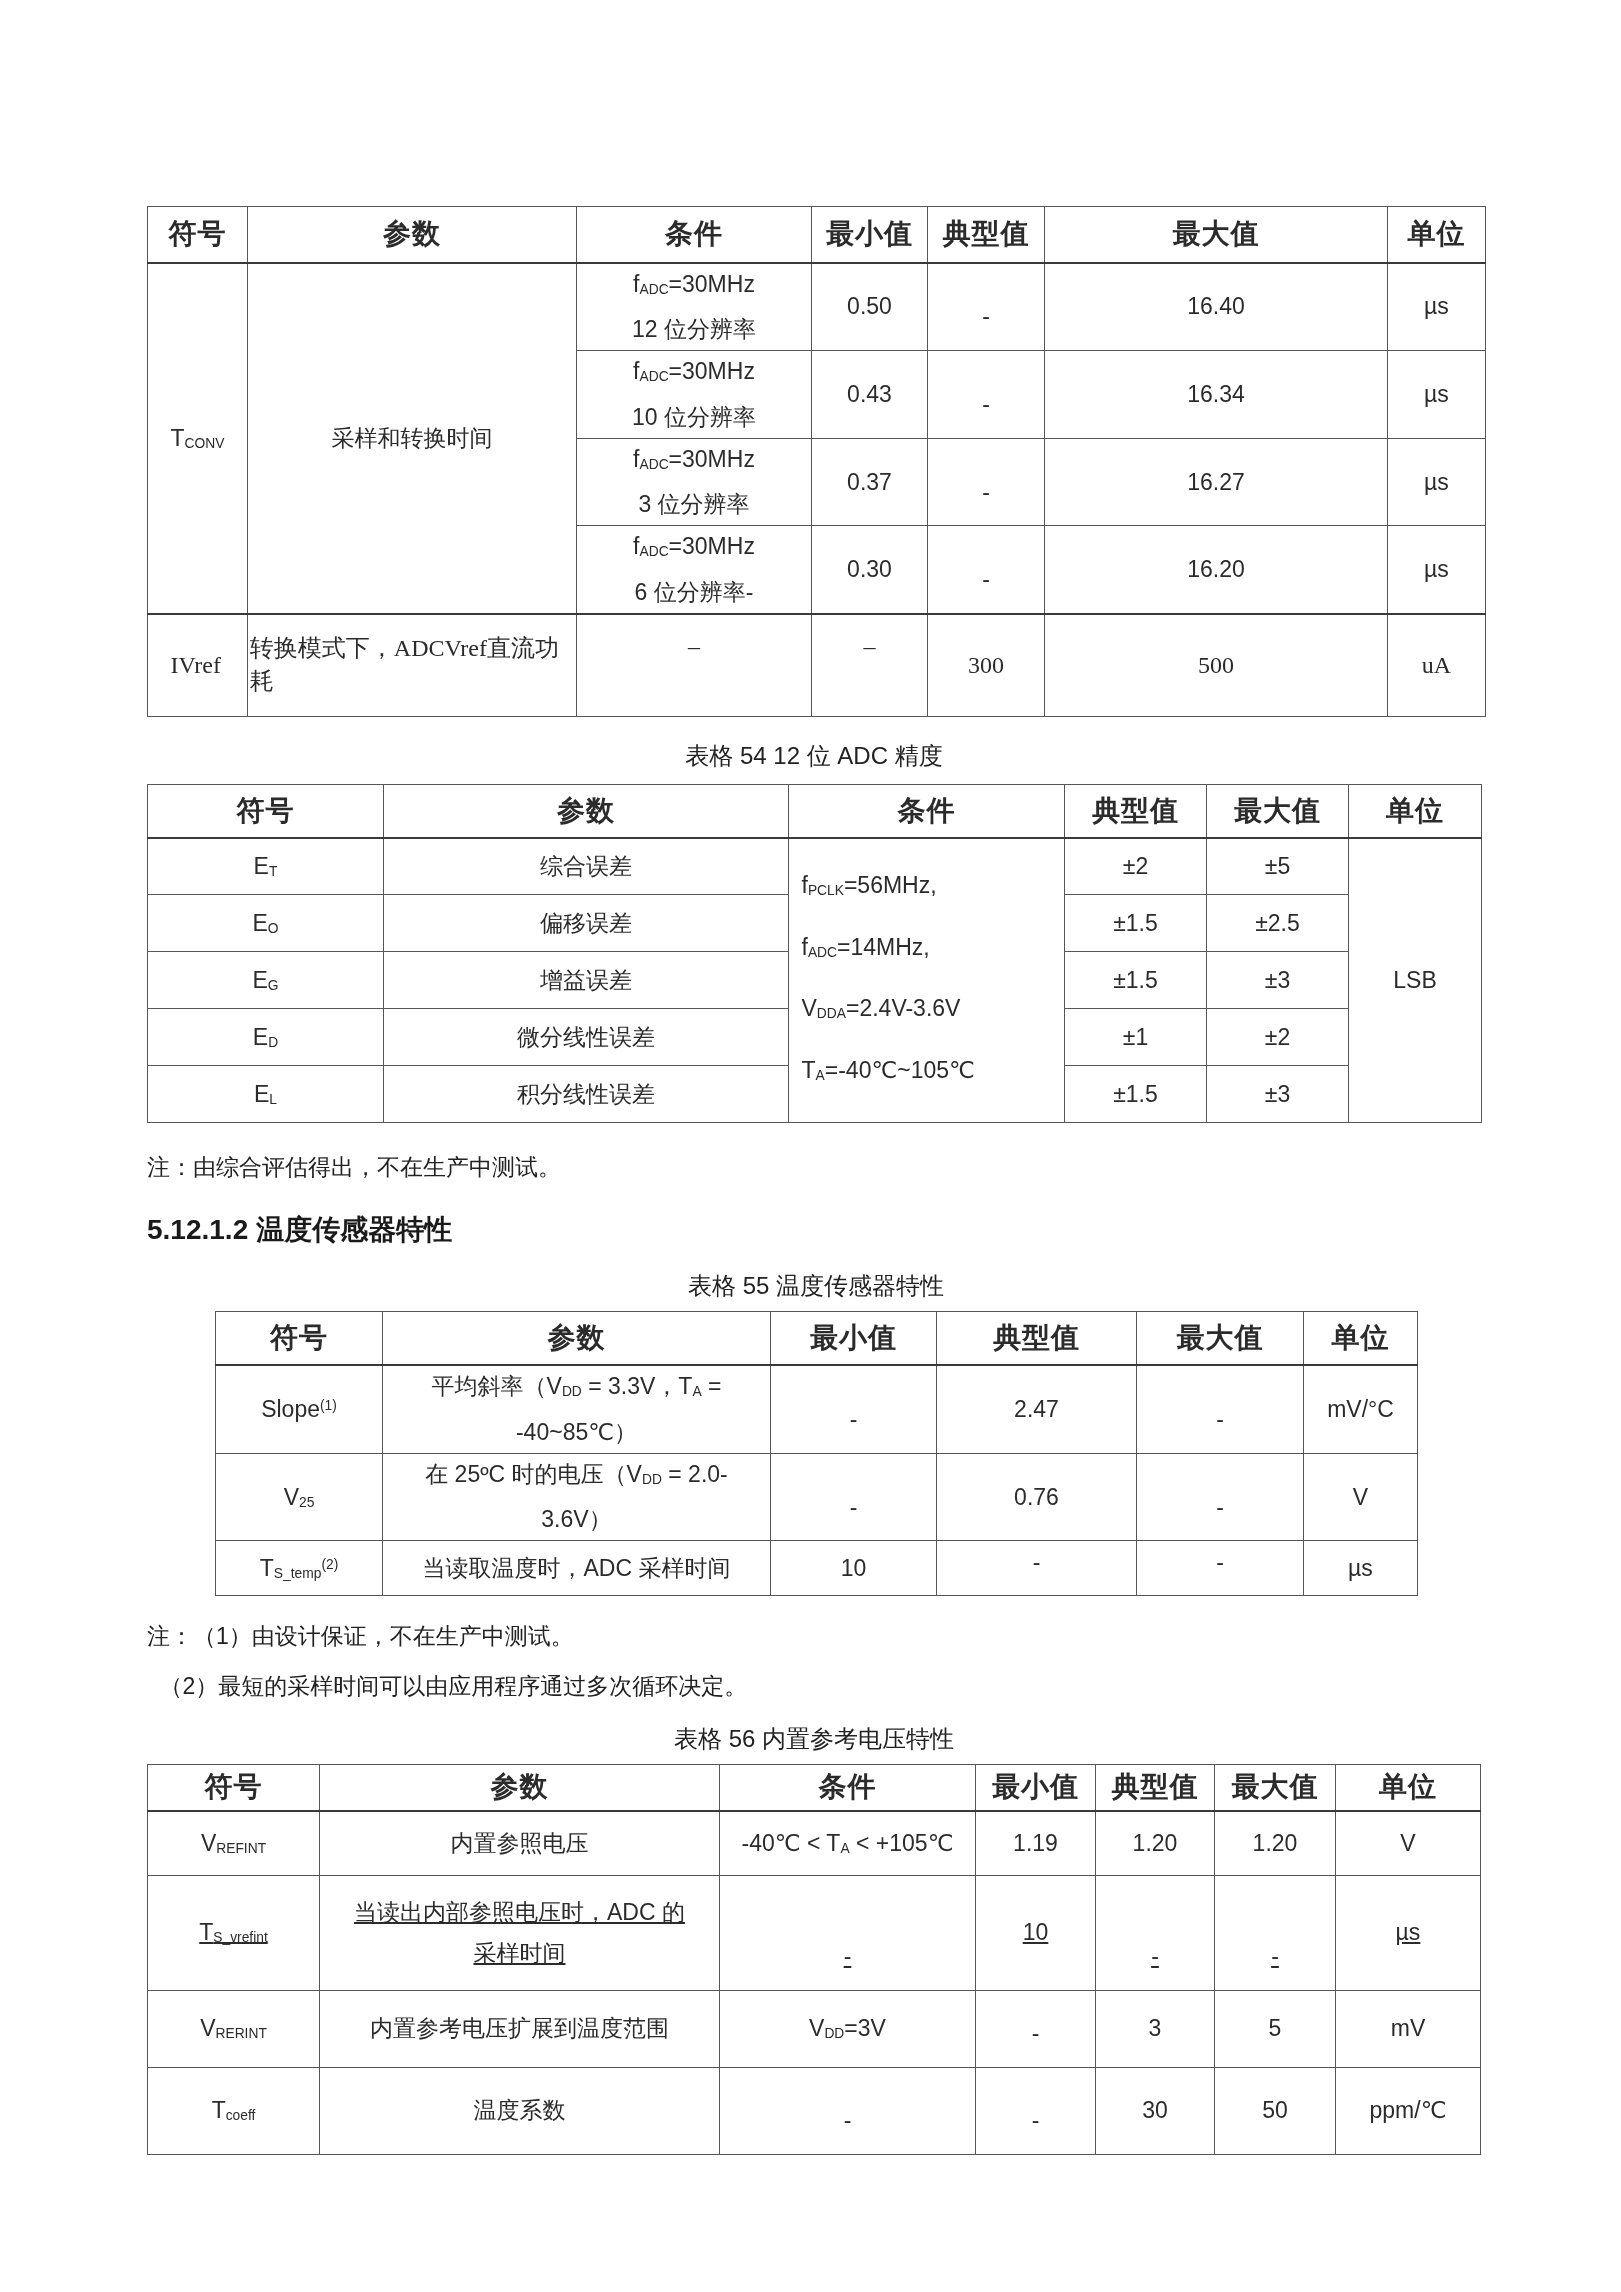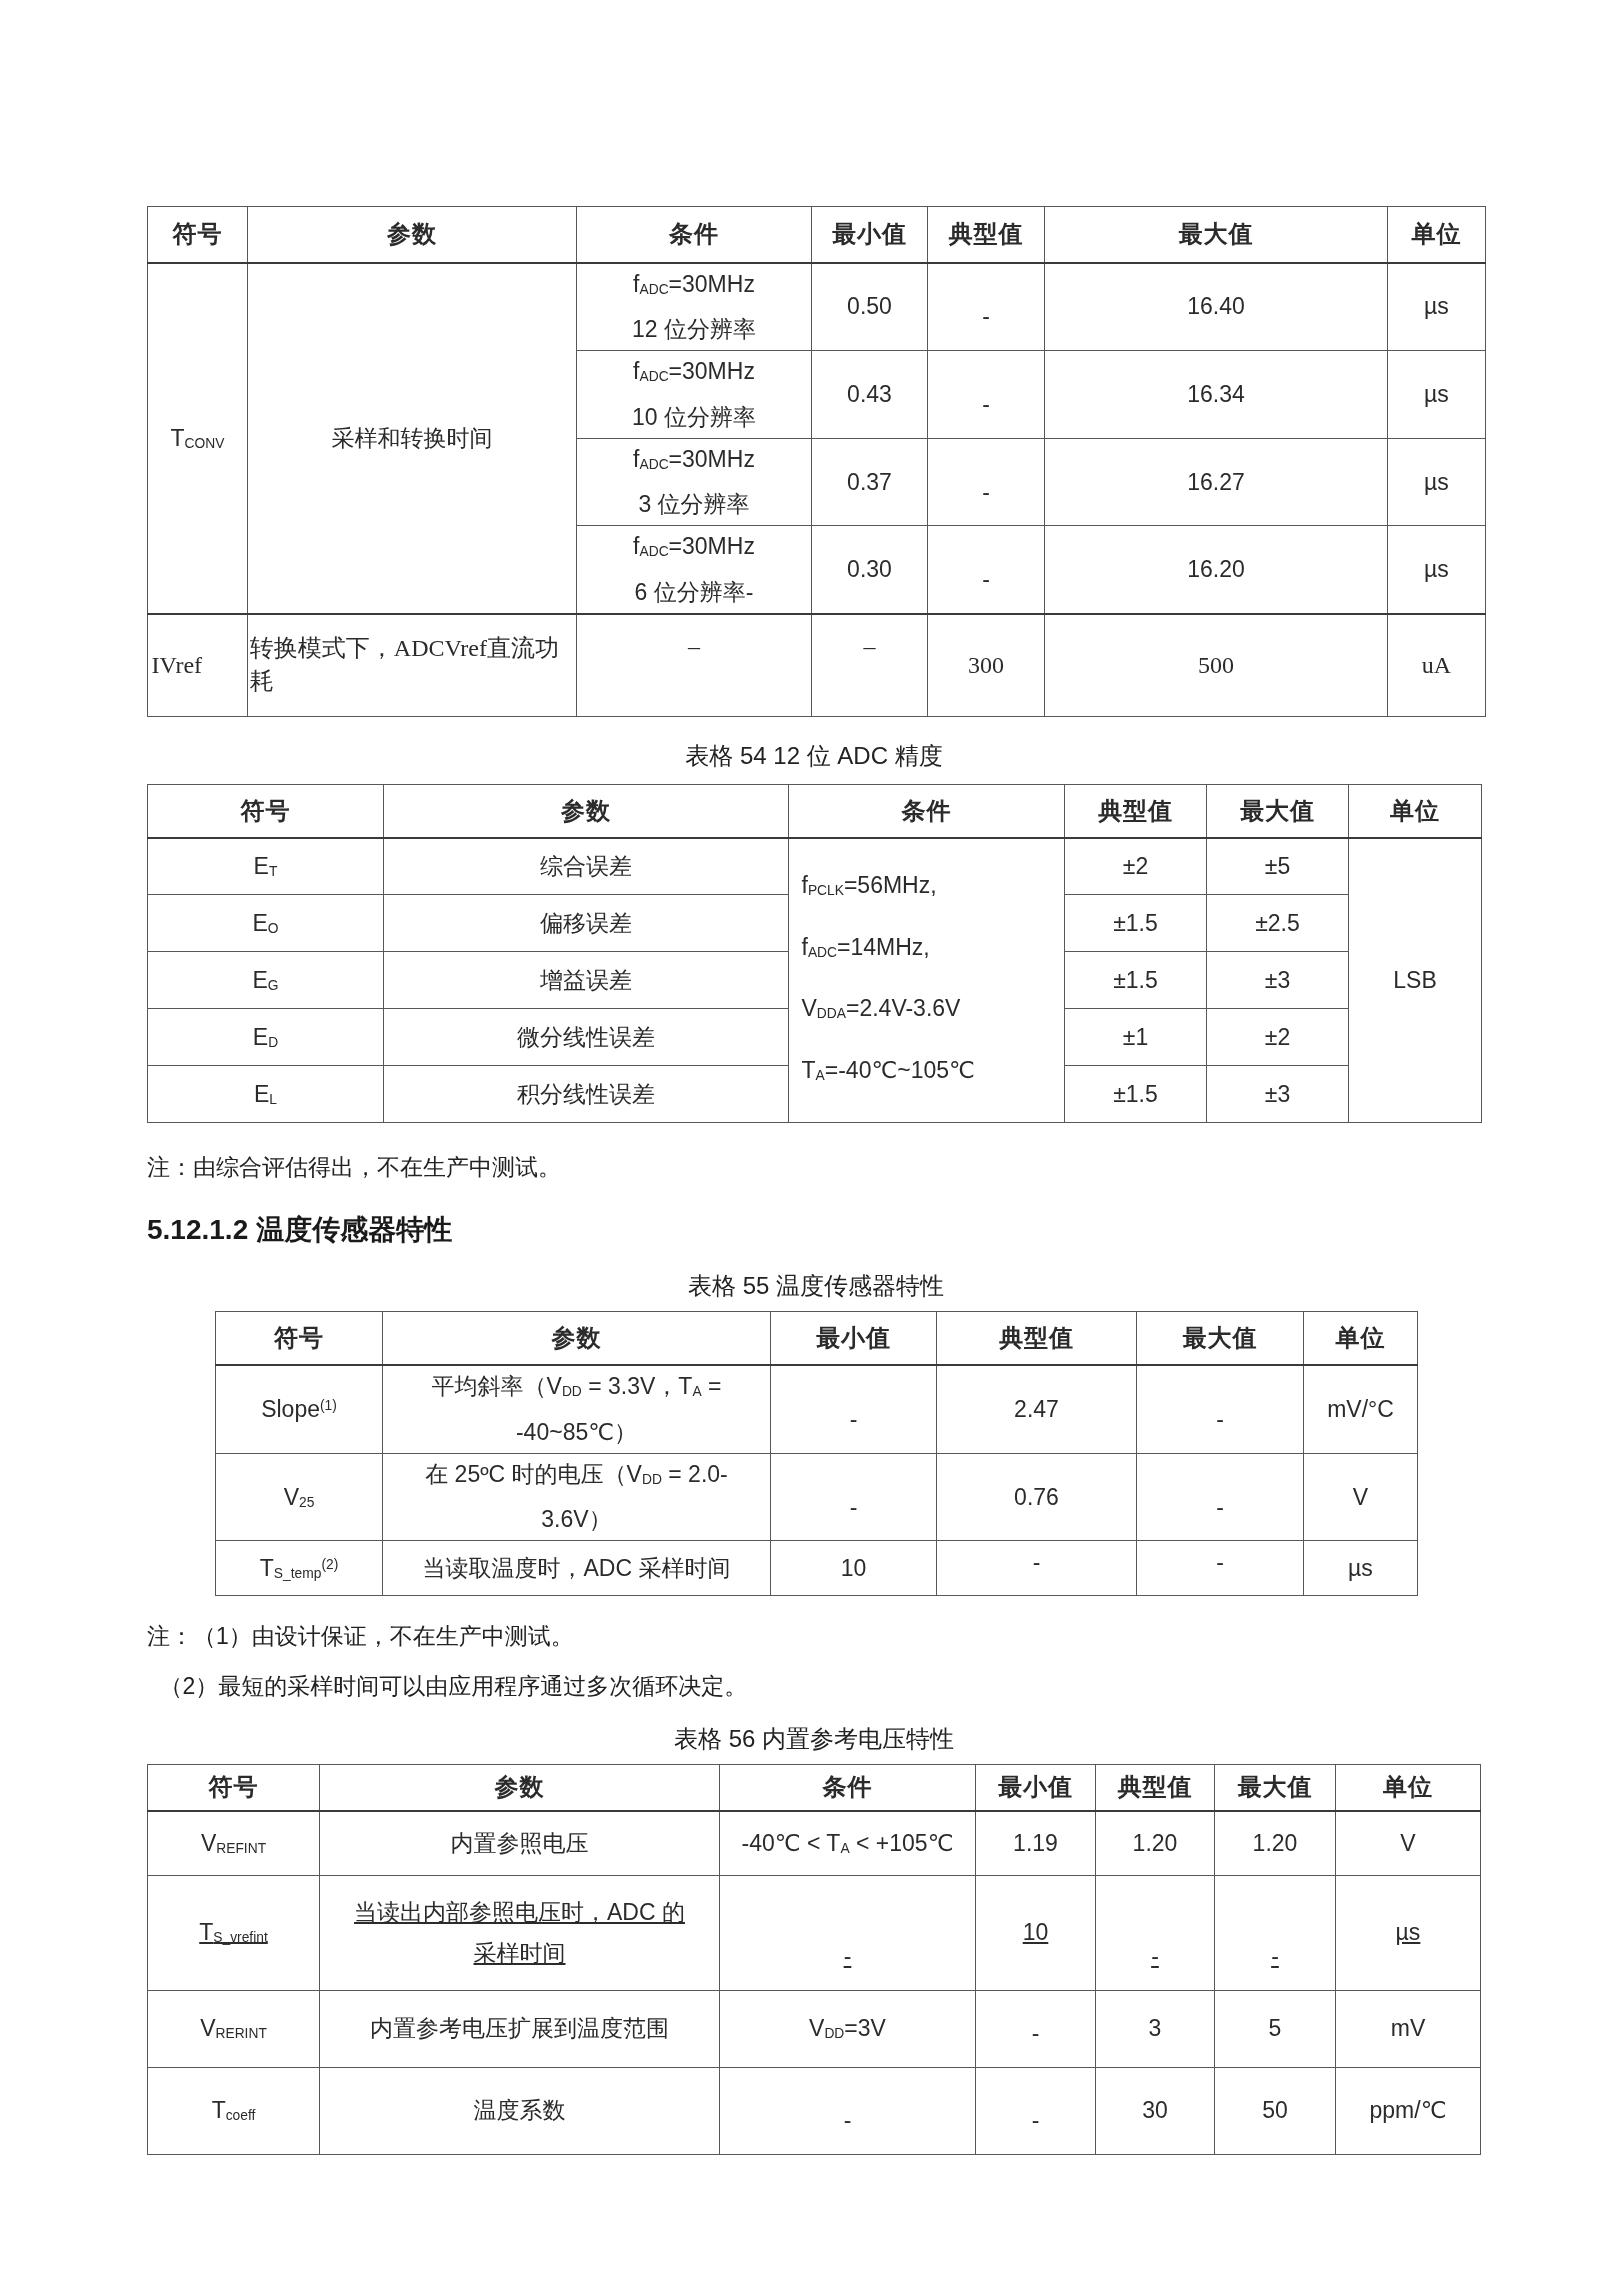--- a/index.html
+++ b/index.html
@@ -5,32 +5,32 @@
   :root { --ink:#2b2b2b; --line:#575757; --heavy:#3a3a3a; --paper:#ffffff; }
   html,body { margin:0; padding:0; background:#e8e8e8; }
   .page {
     width:1621px; height:2293px; background:var(--paper); margin:0 auto;
     font-family:"Liberation Sans","DejaVu Sans",sans-serif; color:var(--ink);
     position:relative; overflow:hidden; box-sizing:border-box;
     padding:206px 0 0 147px;
   }
   table.t { border-collapse:collapse; table-layout:fixed; font-size:23px; color:var(--ink); }
   .t th, .t td { border:1.8px solid var(--line); padding:0 3.6px; text-align:center; vertical-align:middle; overflow:hidden; }
-  .t th { font-size:24px; font-weight:600; letter-spacing:0.9px; border-bottom:2.7px solid var(--heavy); }
+  .t th { font-size:28px; font-weight:600; letter-spacing:0.9px; border-bottom:2.7px solid var(--heavy); }
   .t .cond2 { line-height:41px;border-radius:16px; }
   .t td.low { vertical-align:bottom; padding-bottom:19.7px; }
   .t td.hi  { vertical-align:top; padding-top:18px; }
 
   
   .t1 { width:1337px; }
   .t1 tr.h  { height:56px; }
   .t1 tr.r  { height:87px; }
   .t1 tr.iv { height:102px; }
   .t1 tr.iv td { border-top:2.7px solid var(--heavy); font-family:"Liberation Serif","DejaVu Serif",serif; font-size:24px; }
-  .t1 td.sym-iv { text-align:left; padding-right:7.2px; }
+  .t1 td.sym-iv { text-align:center; padding-right:7.2px; }
   .t1 td.param-iv { text-align:left; padding:3.6px 1.8px; line-height:1.4; }
 
   
   .t54 { width:1334px; }
   .t54 tr.h { height:53px; }
   .t54 tr.r { height:57px; }
   .t54 td.condblock { text-align:left; padding-left:12.5px; line-height:57px; }
 
   
   .t55 { width:1202px; margin-left:68px; }

